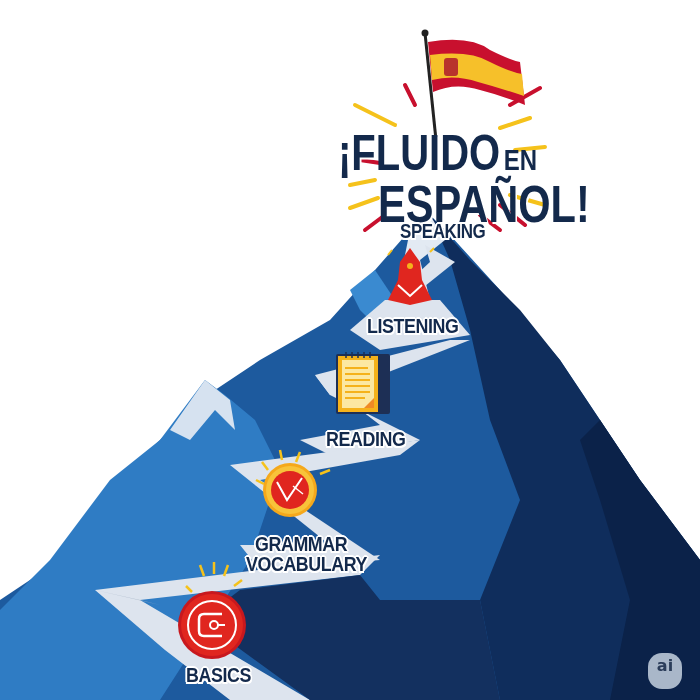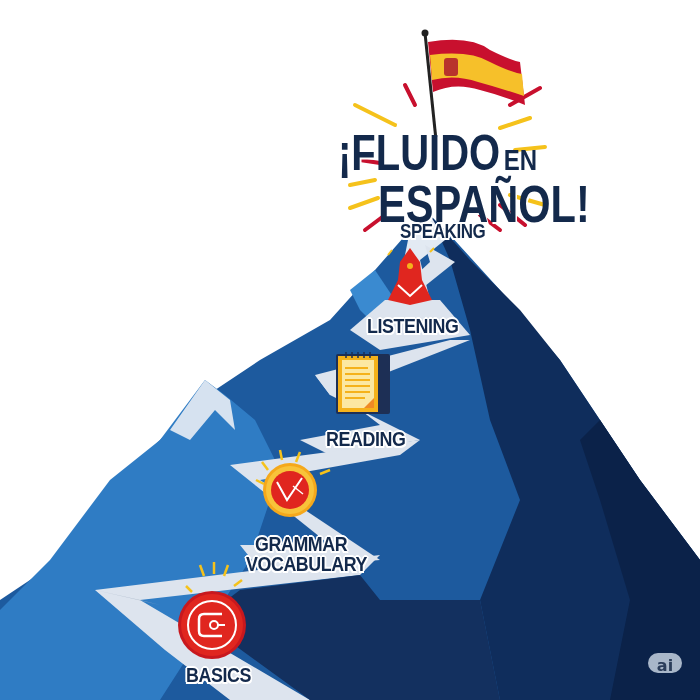--- a/index.html
+++ b/index.html
@@ -10,21 +10,21 @@
       color: #13294b; letter-spacing: -0.5px; transform: scaleX(0.85); transform-origin: left top;
       text-shadow: -1.5px -1.5px 0 #fff, 1.5px -1.5px 0 #fff, -1.5px 1.5px 0 #fff, 1.5px 1.5px 0 #fff, 0 2px 0 #fff, 2px 0 0 #fff, -2px 0 0 #fff, 0 -2px 0 #fff;
       white-space: nowrap; line-height: 1;
     }
     .title {
       position: absolute; font-family: "Liberation Sans", sans-serif; font-weight: bold; color: #13294b;
       white-space: nowrap; line-height: 1; transform: scaleX(0.8); transform-origin: left top;
       text-shadow: 2px 2px 0 #fff;
     }
     .ai-badge {
-      position: absolute; left: 648px; top: 653px; width: 34px; height: 20px; border-radius: 14px;
+      position: absolute; left: 648px; top: 653px; width: 34px; height: 36px; border-radius: 14px;
       background: #a9b7c9; color: #2b3d5a; font-family: "DejaVu Sans", sans-serif; font-weight: bold;
       font-size: 16px; text-align: center; line-height: 26px;
     }
   </style>
 </head>
 <body>
 
 <svg id="scene" viewBox="0 0 700 700">
 
   <polygon points="0,700 0,600 60,560 130,470 200,400 260,360 330,320 375,270 410,230 430,215 450,235 500,290 560,360 600,420 640,480 700,560 700,700" fill="#1d5a9e"></polygon>

